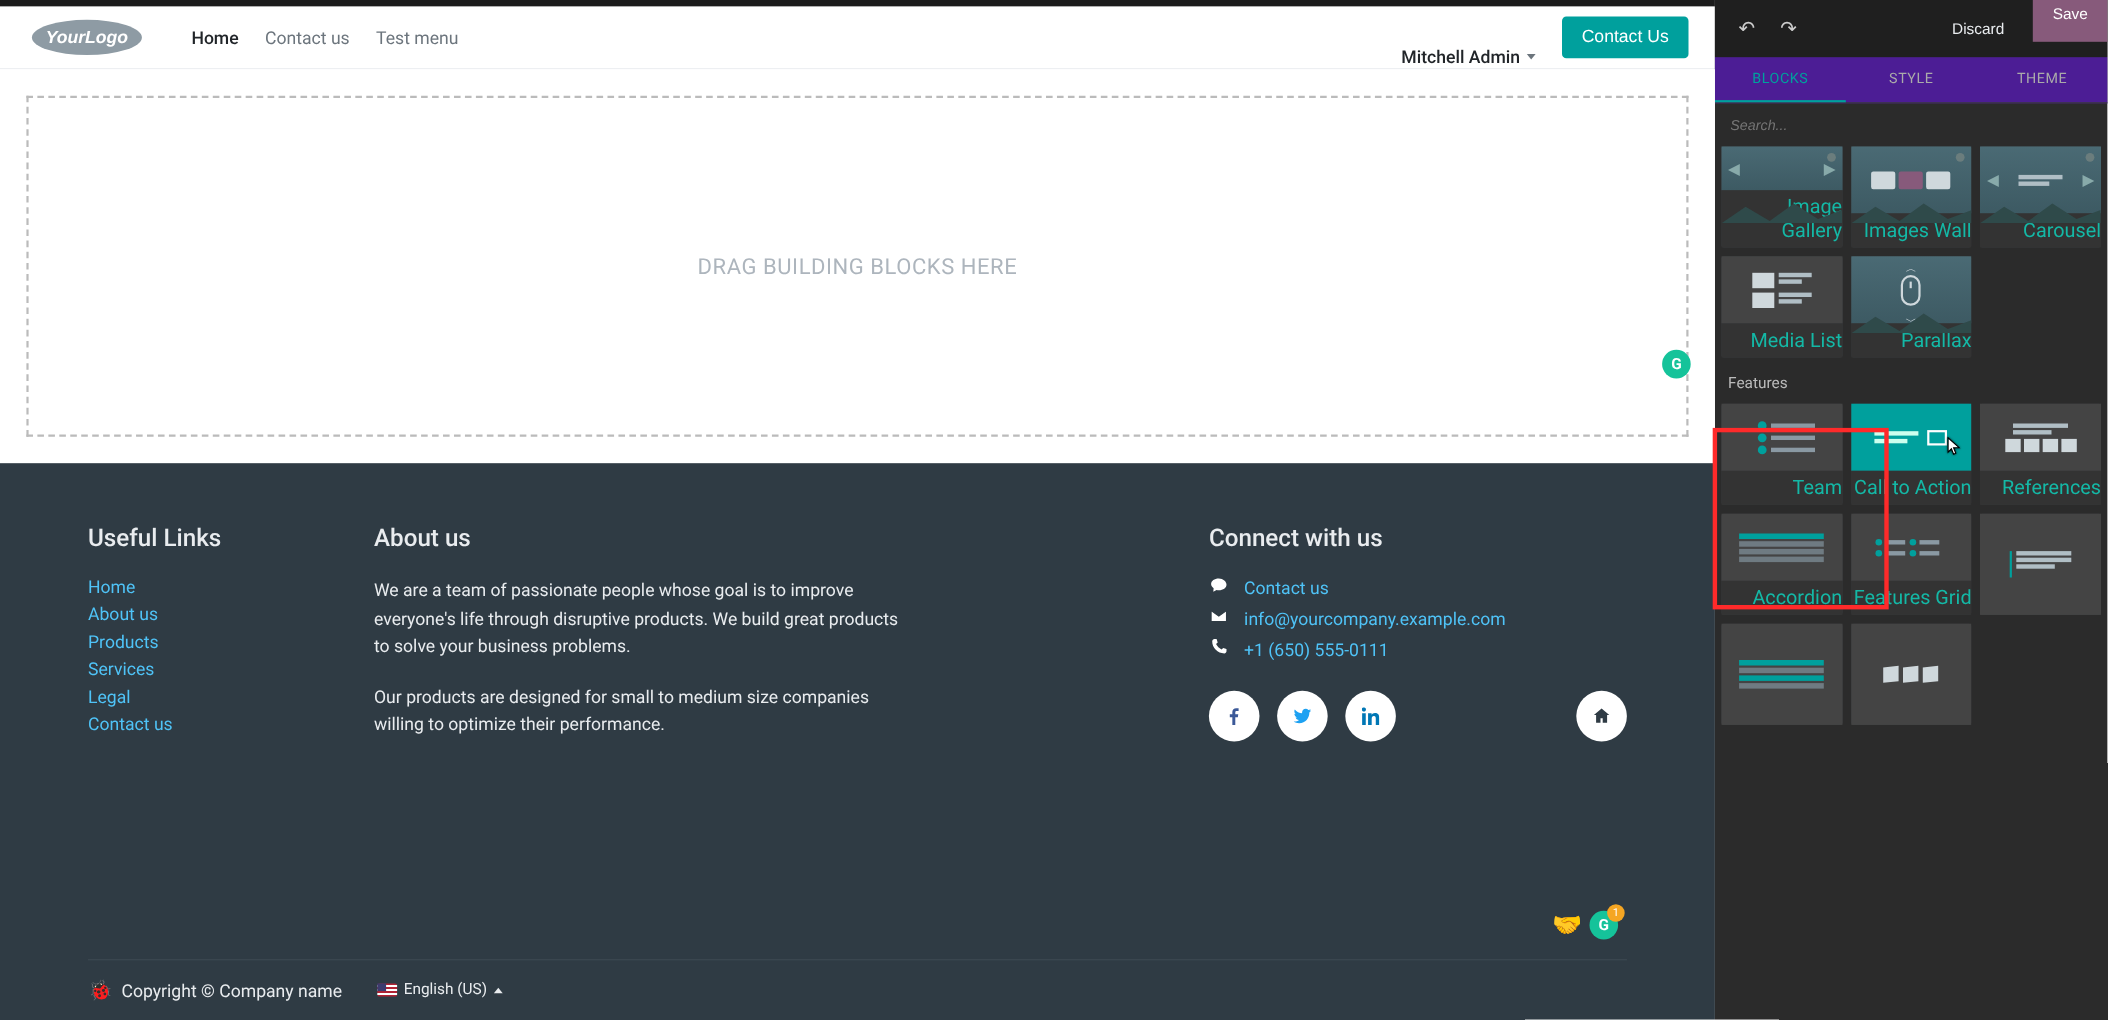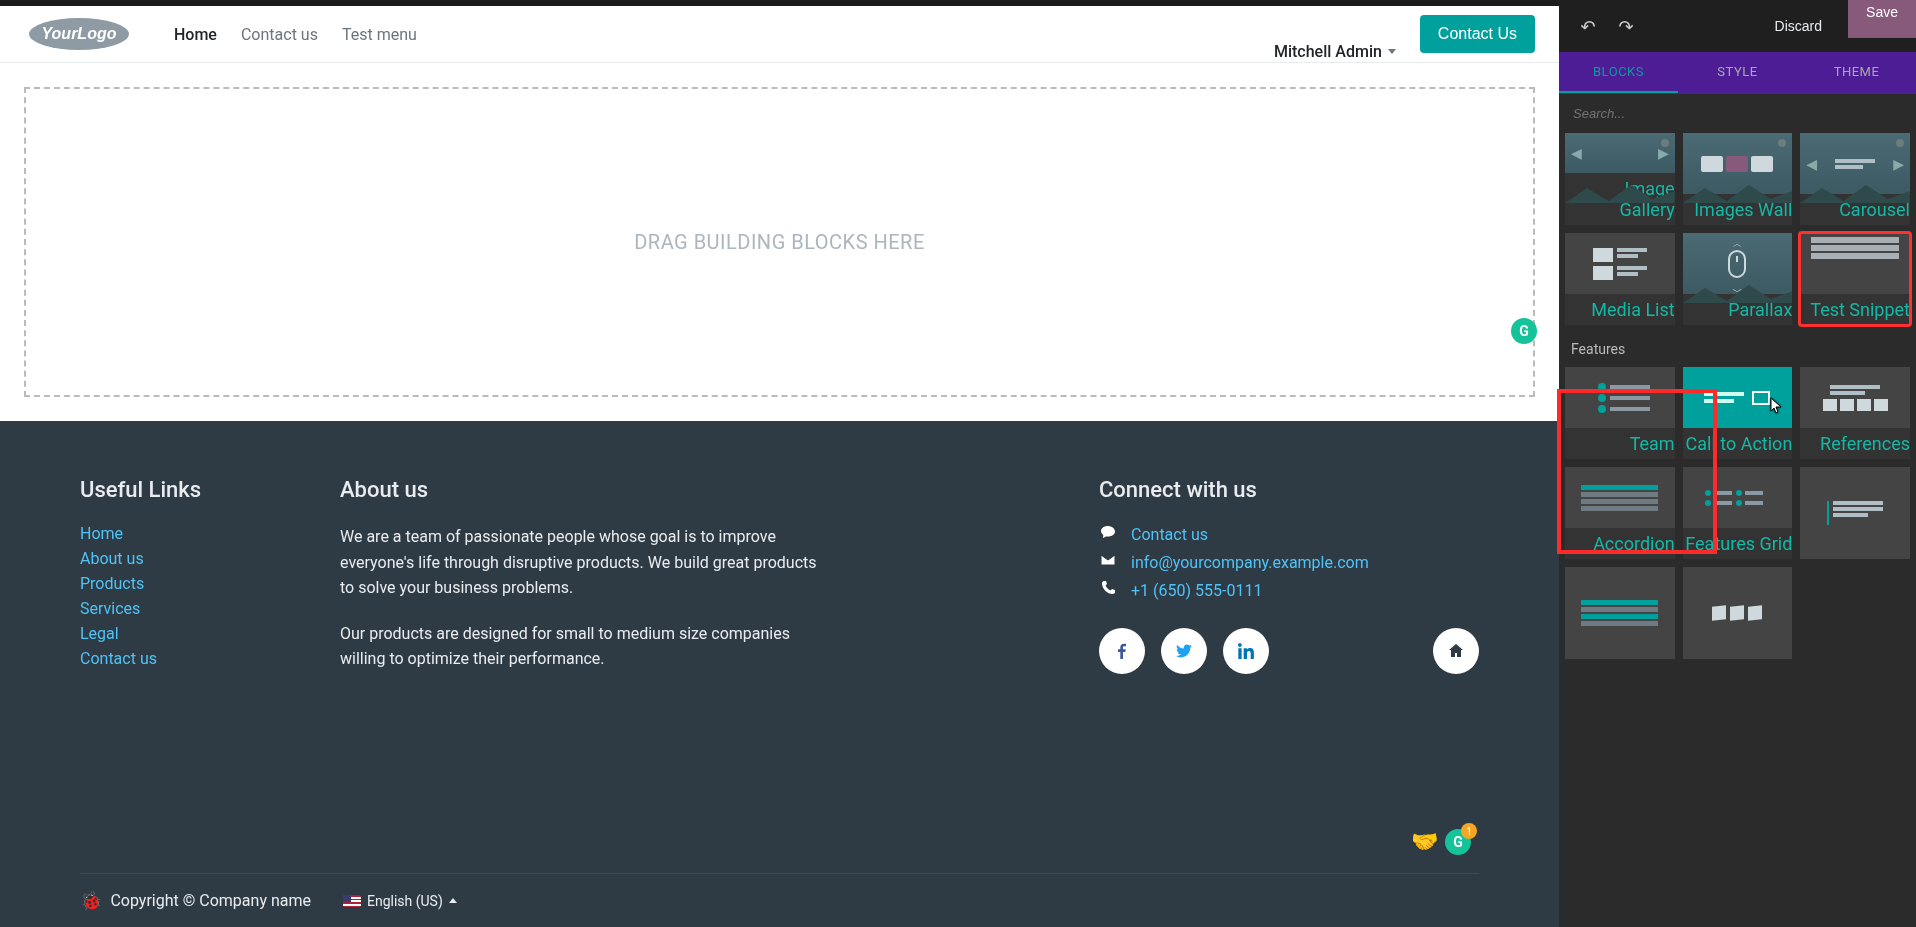--- a/index.html
+++ b/index.html
@@ -346,30 +346,20 @@
           <div class="snippet-thumb">
               <span class="th-chev up">︿</span>
               <div class="th-mouse"></div>
               <span class="th-chev down">﹀</span>
               <div class="th-mountain"><svg viewBox="0 0 100 20" preserveAspectRatio="none">
                   <path d="M0 20 L20 5 L40 18 L60 2 L80 16 L100 8 L100 20 Z" fill="#2f4a4a"></path>
                 </svg></div>
             </div>
           <div class="snippet-label">Parallax</div>
         </div>
-        <div class="snippet highlighted">
-          <div class="snippet-thumb plain" style="align-items:flex-start">
-              <div class="th-snippet-test">
-                <div class="tr"></div>
-                <div class="tr"></div>
-                <div class="tr"></div>
-              </div>
-            </div>
-          <div class="snippet-label">Test Snippet</div>
-        </div>
       </div>
 
       <div class="section-title">Features</div>
 
       <div class="snippet-grid">
         <div class="snippet">
           <div class="snippet-thumb plain">
               <div class="th-team">
                 <div class="trow">
                   <span class="dot"></span>

